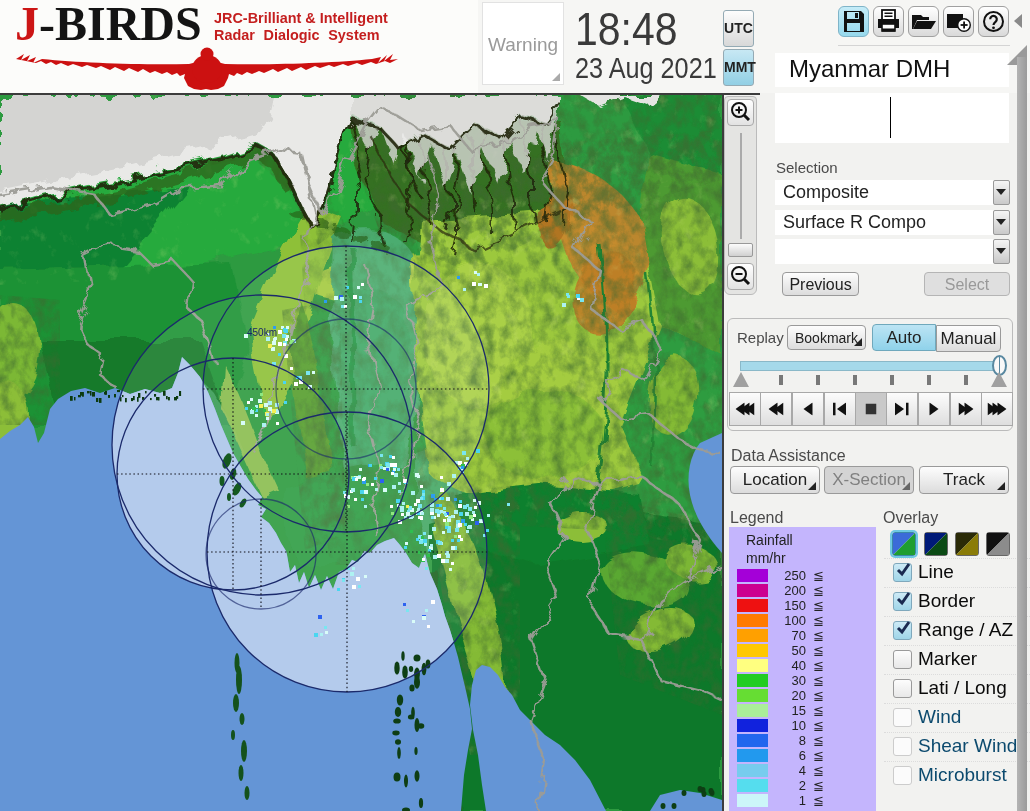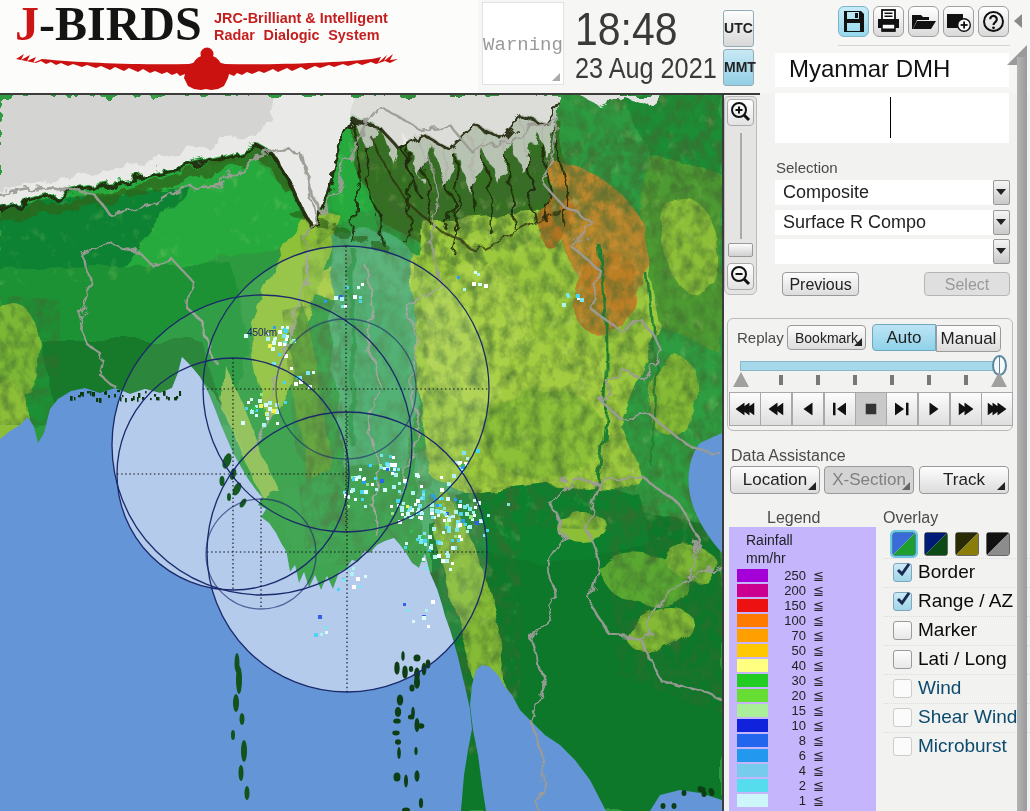--- a/index.html
+++ b/index.html
@@ -7,21 +7,21 @@
 #page { position:relative; width:1030px; height:811px; background:#f2f2f0; }
 #topbar { position:absolute; left:0; top:0; width:1030px; height:93px; background:#f6f6f4; }
 #topline { position:absolute; left:0; top:93px; width:760px; height:2px; background:#3c3c3c; }
 #logo { position:absolute; left:0; top:0; width:478px; height:93px; background:#fcfcfa; }
 #jbirds { position:absolute; left:15px; top:-4px; font-family:"Liberation Serif",serif; font-weight:bold; font-size:48px; letter-spacing:0px; color:#141414; }
 #jbirds .j { color:#cc1515; }
 .sub { position:absolute; font-size:15.5px; font-weight:bold; color:#c41e1e; transform:scaleX(0.93); transform-origin:left top; white-space:nowrap; }
 #sub1 { left:214px; top:9px; }
 #sub2 { left:214px; top:26px; word-spacing:5px; }
 #warnbox { position:absolute; left:482px; top:2px; width:82px; height:83px; background:#fff; border:1px solid #e2e2e2; }
-#warntext { position:absolute; left:0; top:31px; width:100%; text-align:center; font-size:19px; color:#9a9a9a;font-family:Liberation Mono, monospace; }
+#warntext { position:absolute; left:0; top:31px; width:100%; text-align:center; font-size:19px; color:#9a9a9a; }
 #time { position:absolute; left:575px; top:2px; font-size:46px; color:#3a3a3a; transform:scaleX(0.89); transform-origin:left top; }
 #date { position:absolute; left:575px; top:52px; font-size:29px; color:#3a3a3a; transform:scaleX(0.87); transform-origin:left top; white-space:nowrap; }
 .tzbtn { position:absolute; left:723px; width:31px; height:37px; border:1px solid #94aab4; border-radius:3px; font-size:14px; font-weight:bold; color:#222; text-align:center; }
 #utc { top:10px; background:linear-gradient(#fdfdfd,#d8d8d8); line-height:35px; }
 #mmt { top:49px; background:linear-gradient(#c7e8f4,#92cfe4); line-height:35px; }
 .toolbtn { position:absolute; top:6px; width:31px; height:31px; border:1px solid #a0a0a0; border-radius:6px; background:linear-gradient(#ffffff,#d9d9d9); }
 #tb1 { left:838px; background:linear-gradient(#c5ecf8,#96d8ec); border-color:#7fb4c8; }
 #tb2 { left:873px; } #tb3 { left:908px; } #tb4 { left:943px; } #tb5 { left:978px; }
 #collapse { position:absolute; left:1014px; top:14px; width:0; height:0; border-top:7px solid transparent; border-bottom:7px solid transparent; border-right:8px solid #8a8a8a; }
 #sepline { position:absolute; left:838px; top:45px; width:172px; height:1px; background:#d4d4d4; }
@@ -54,21 +54,21 @@
 .endtri { position:absolute; top:53px; width:0; height:0; border-left:8px solid transparent; border-right:8px solid transparent; border-bottom:15px solid #a0a0a0; }
 .pbtn { position:absolute; top:73px; width:32px; height:34px; background:linear-gradient(#fcfcfc,#dedede); border:1px solid #a8a8a8; }
 .pbtn svg { position:absolute; left:50%; top:50%; transform:translate(-50%,-50%); }
 #dalabel { left:7px; top:352px; font-size:16px; }
 .dabtn { height:28px; font-size:17px; line-height:26px; top:371px; }
 #dab1 { left:6px; width:90px; }
 #dab2 { left:100px; width:90px; background:#d4d4d4; color:#808080; border-color:#9a9a9a; }
 #dab3 { left:195px; width:90px; }
 .corner { position:absolute; right:3px; bottom:3px; width:0; height:0; border-left:8px solid transparent; border-bottom:8px solid #222; }
 .cornerg { position:absolute; right:3px; bottom:3px; width:0; height:0; border-left:8px solid transparent; border-bottom:8px solid #666; }
-#leglabel { left:6px; top:414px; font-size:16px;margin-left:37px; }
+#leglabel { left:6px; top:414px; font-size:16px; }
 #ovlabel { left:159px; top:414px; font-size:16px; }
 #legbox { position:absolute; left:5px; top:432px; width:147px; height:284px; background:#c4b5fd; }
 #legbox .t1 { position:absolute; left:17px; top:5px; font-size:14px; color:#222; }
 #legbox .t2 { position:absolute; left:17px; top:23px; font-size:14px; color:#222; }
 .sw { position:absolute; left:8px; width:31px; height:13px; }
 .lv { position:absolute; left:40px; width:37px; text-align:right; font-size:13px; color:#222; }
 .le { position:absolute; left:84px; font-size:13px; color:#222; }
 #ovcol { position:absolute; left:160px; top:434px; width:146px; }
 .ovrow { position:relative; height:29px; border-bottom:1px dotted #dcdcdc; }
 .cb { position:absolute; left:9px; top:4px; width:19px; height:19px; border:1px solid #9a9a9a; border-radius:3px; background:linear-gradient(#fdfdfd,#e8e8e8); }
@@ -907,20 +907,28 @@
               <polygon points="0,0 22,0 0,22" fill="#111111"></polygon>
               <polygon points="22,0 22,22 0,22" fill="#8c8c8c"></polygon>
             </svg></div>
         </div>
       <div class="ovrow">
           <div class="cb cbc">
             <svg width="17" height="17" viewBox="0 0 17 17" style="position:absolute;left:1px;top:-2px;">
               <path d="M3,8 L7,12 L14,2" fill="none" stroke="#1a2a50" stroke-width="3"></path>
             </svg>
           </div>
+          <div class="ovtxt">Line</div>
+        </div>
+      <div class="ovrow">
+          <div class="cb cbc">
+            <svg width="17" height="17" viewBox="0 0 17 17" style="position:absolute;left:1px;top:-2px;">
+              <path d="M3,8 L7,12 L14,2" fill="none" stroke="#1a2a50" stroke-width="3"></path>
+            </svg>
+          </div>
           <div class="ovtxt">Border</div>
         </div>
       <div class="ovrow">
           <div class="cb cbc">
             <svg width="17" height="17" viewBox="0 0 17 17" style="position:absolute;left:1px;top:-2px;">
               <path d="M3,8 L7,12 L14,2" fill="none" stroke="#1a2a50" stroke-width="3"></path>
             </svg>
           </div>
           <div class="ovtxt">Range / AZ</div>
         </div>

